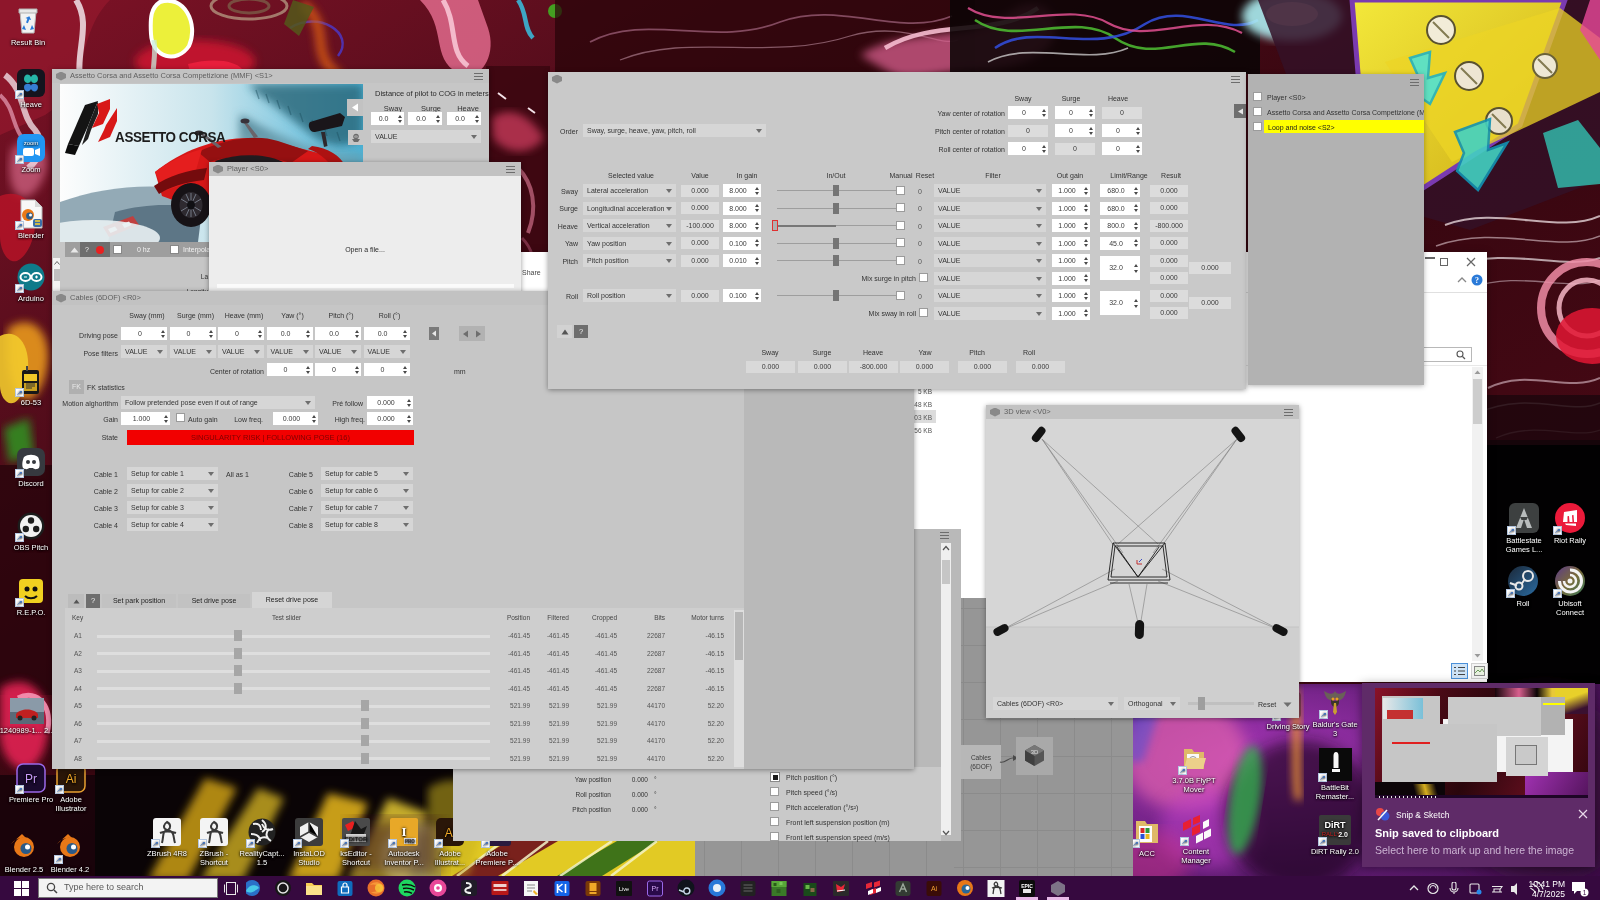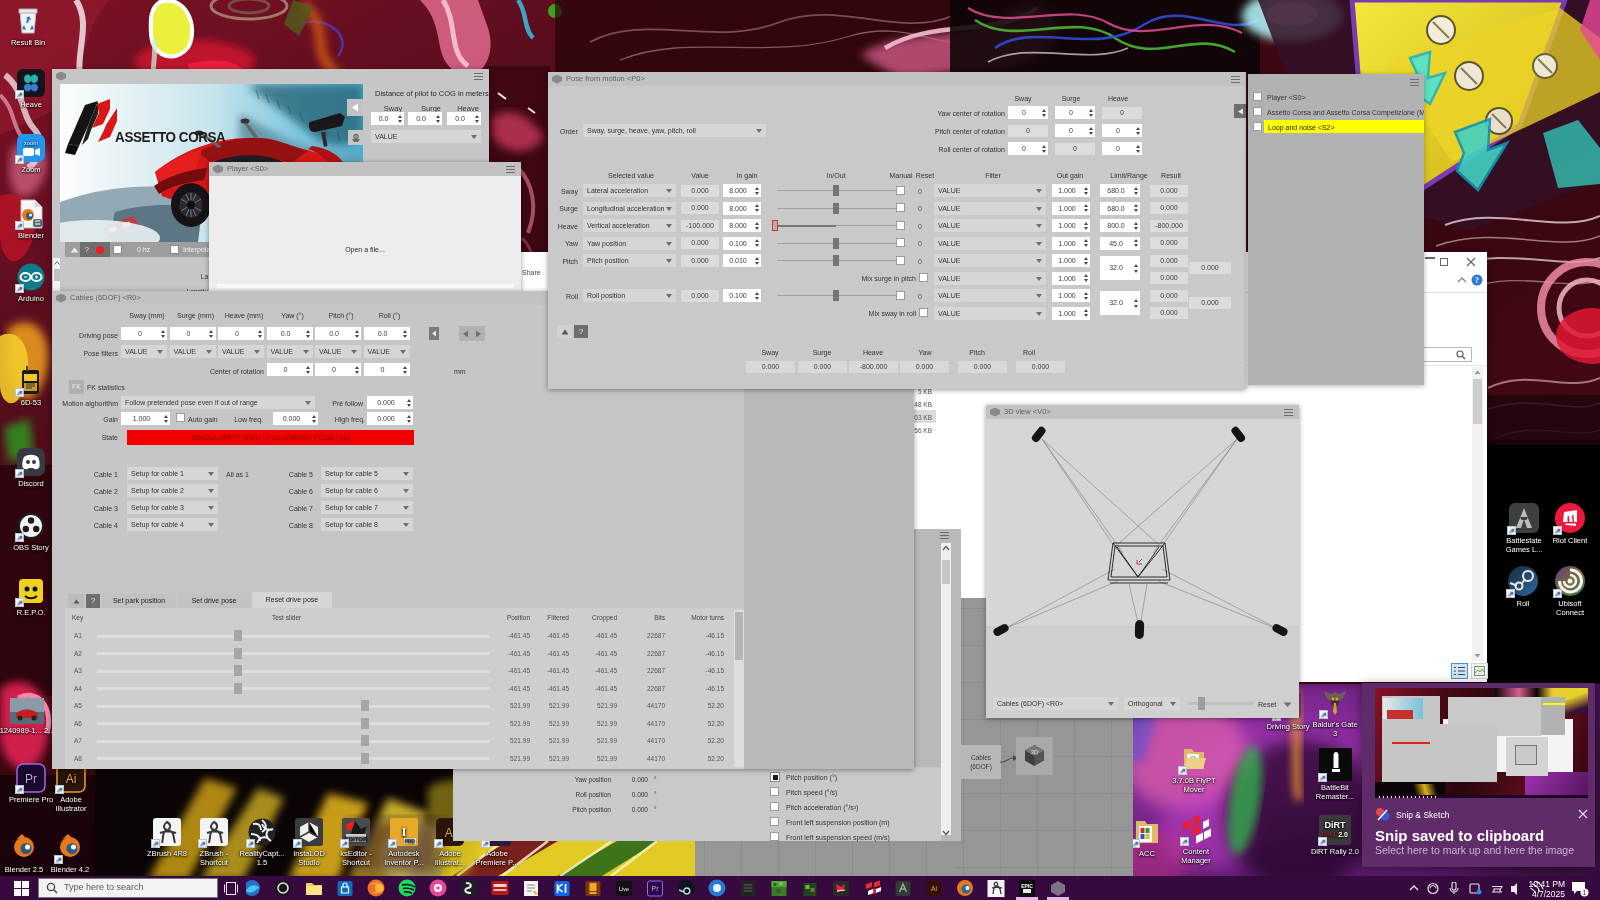--- a/index.html
+++ b/index.html
@@ -199,21 +199,21 @@
       <path d="M8,10 C12,7 18,7 22,10 C24,14 24,19 23,21 C20,23 18,22 17,21 L13,21 C12,22 10,23 7,21 C6,19 6,14 8,10 Z" fill="#fff"></path>
       <circle cx="12" cy="15" r="2" fill="#36393f"></circle>
       <circle cx="18" cy="15" r="2" fill="#36393f"></circle>
     </svg><i class="sarr" style="left:14px;top:22px"></i><span style="display:inline-block">Discord</span></div>
 <div class="dic" style="left:1px;top:511px;width:60px"><svg class="ic" width="30" height="30" viewBox="0 0 30 30">
       <circle cx="15" cy="15" r="13.5" fill="#1c1c1c"></circle>
       <circle cx="15" cy="15" r="11" fill="#f2f2f2"></circle>
       <circle cx="15" cy="9.5" r="3.2" fill="#1c1c1c"></circle>
       <circle cx="9.8" cy="18" r="3.2" fill="#1c1c1c"></circle>
       <circle cx="20.2" cy="18" r="3.2" fill="#1c1c1c"></circle>
-    </svg><i class="sarr" style="left:14px;top:22px"></i><span style="display:inline-block">OBS Story</span></div>
+    </svg><i class="sarr" style="left:14px;top:22px"></i><span style="display:inline-block">OBS Pitch</span></div>
 <div class="dic" style="left:1px;top:576px;width:60px"><svg class="ic" width="30" height="30" viewBox="0 0 30 30">
       <rect x="3" y="3" width="24" height="24" rx="4" fill="#f0d020"></rect>
       <circle cx="11" cy="13" r="2.5" fill="#111"></circle>
       <circle cx="19" cy="13" r="2.5" fill="#111"></circle>
       <path d="M9,20 C12,23 18,23 21,20" stroke="#111" stroke-width="2" fill="none"></path>
     </svg><i class="sarr" style="left:14px;top:22px"></i><span style="display:inline-block">R.E.P.O.</span></div>
 <div class="dic" style="left:-5px;top:698px;width:64px"><svg class="ic" width="34" height="26" viewBox="0 0 34 26">
       <rect width="34" height="26" fill="#8a9aa8"></rect>
       <rect y="14" width="34" height="12" fill="#5a6a78"></rect>
       <path d="M6,16 C10,10 24,10 28,16 L28,20 L6,20 Z" fill="#c02020"></path>
@@ -414,20 +414,23 @@
 <div class="cb" style="left:317px;top:20px"></div>
 <div class="lbl" style="left:333px;top:21px">Pitch speed (°/s)</div>
 <div class="cb" style="left:317px;top:35px"></div>
 <div class="lbl" style="left:333px;top:36px">Pitch acceleration (°/s²)</div>
 <div class="cb" style="left:317px;top:50px"></div>
 <div class="lbl" style="left:333px;top:51px">Front left suspension position (m)</div>
 <div class="cb" style="left:317px;top:65px"></div>
 <div class="lbl" style="left:333px;top:66px">Front left suspension speed (m/s)</div>
 </div>
 <div class="win" style="left:52px;top:69px;width:437px;height:222px;background:#c6c6c6">
+<div class="tbr">
+      <span class="tx">Assetto Corsa and Assetto Corsa Competizione (MMF) &lt;S1&gt;</span>
+    </div>
 <div class="hex"></div>
     <div class="ham" style="right:6px;top:4px"></div>
 <svg class="a" style="left:8px;top:15px" width="303" height="158" viewBox="0 0 303 158">
 <defs>
         <linearGradient id="sky" x1="0" y1="0" x2="1" y2="0">
           <stop offset="0" stop-color="#fdfdfd"></stop>
           <stop offset=".5" stop-color="#c8e4ec"></stop>
           <stop offset="1" stop-color="#4cb4d8"></stop>
         </linearGradient>
 <linearGradient id="mist" x1="0" y1="0" x2="0" y2="1">
@@ -751,23 +754,20 @@
 <div class="a" style="left:309px;top:461.5px;width:8px;height:11px;background:#a6a6a6"></div>
 <div class="lbl lr" style="left:430px;top:462.5px;width:48px;font-size:6.5px;color:#555">521.99</div>
 <div class="lbl lr" style="left:470px;top:462.5px;width:47px;font-size:6.5px;color:#555">521.99</div>
 <div class="lbl lr" style="left:518px;top:462.5px;width:47px;font-size:6.5px;color:#555">521.99</div>
 <div class="lbl lr" style="left:568px;top:462.5px;width:45px;font-size:6.5px;color:#555">44170</div>
 <div class="lbl lr" style="left:622px;top:462.5px;width:50px;font-size:6.5px;color:#555">52.20</div>
 <div class="a" style="left:682px;top:319px;width:10px;height:157px;background:#dedede"></div>
 <div class="a" style="left:683px;top:321px;width:8px;height:48px;background:#b6b6b6"></div>
 </div>
 <div class="win" style="left:548px;top:72px;width:698px;height:317px;background:#c9c9c9">
-<div class="tbr">
-      <span class="tx">Pose from motion &lt;P0&gt;</span>
-    </div>
     <div class="hex"></div>
     <div class="ham" style="right:6px;top:4px"></div>
 <div class="lbl" style="left:455px;top:22px;width:40px;text-align:center">Sway</div>
 <div class="lbl" style="left:503px;top:22px;width:40px;text-align:center">Surge</div>
 <div class="lbl" style="left:550px;top:22px;width:40px;text-align:center">Heave</div>
 <div class="lbl lr" style="left:340px;top:37px;width:117px">Yaw center of rotation</div>
 <div class="lbl lr" style="left:340px;top:55px;width:117px">Pitch center of rotation</div>
 <div class="lbl lr" style="left:340px;top:73px;width:117px">Roll center of rotation</div>
 <div class="in" style="left:460px;top:34px;width:40px">
       <b>0</b>
@@ -1085,33 +1085,33 @@
 </div>
 <svg class="a" style="left:13px;top:124px" width="15" height="15" viewBox="0 0 15 15">
       <circle cx="5" cy="5" r="4" fill="#e84848"></circle>
       <circle cx="10" cy="9" r="4.5" fill="#3a58d8"></circle>
       <path d="M3,13 L12,3" stroke="#f8f8f8" stroke-width="1.6"></path>
     </svg>
 <div class="a" style="left:34px;top:127px;font-size:8.5px;color:#fff">Snip &amp; Sketch</div>
 <svg class="a" style="left:216px;top:126px" width="10" height="10" viewBox="0 0 10 10">
       <path d="M1,1 L9,9 M9,1 L1,9" stroke="#e8d8ea" stroke-width="1.2"></path>
     </svg>
-<div class="a" style="left:13px;top:144px;font-size:15px;font-weight:bold;color:#fff">Snip saved to clipboard</div>
+<div class="a" style="left:13px;top:144px;font-size:11px;font-weight:bold;color:#fff">Snip saved to clipboard</div>
 <div class="a" style="left:13px;top:161px;font-size:10.5px;color:#cbb3d2">Select here to mark up and here the image</div>
 </div>
 
 <div class="dic" style="left:1496px;top:502px;width:56px"><svg class="ic" width="32" height="32" viewBox="0 0 32 32">
       <rect x="1" y="1" width="30" height="30" rx="6" fill="#3d4040"></rect>
       <path d="M16,6 L24,26 L19,26 L16,17 L13,26 L8,26 Z" fill="#b8bcbc"></path>
       <path d="M12,15 h8 l-1.5,3 h-5 z" fill="#3d4040"></path>
     </svg><i class="sarr" style="left:11px;top:24px"></i><span style="display:inline-block">Battlestate<br>Games L...</span></div>
 <div class="dic" style="left:1542px;top:502px;width:56px"><svg class="ic" width="32" height="32" viewBox="0 0 32 32">
       <circle cx="16" cy="16" r="15" fill="#eb1a3a"></circle>
       <path d="M9,20 L10,10 L23,8 L23,20 h-3 l-0.5,-7 -1.5,0.3 L18.5,20 h-3 l-0.5,-6 -1.5,0.3 L13.5,20 Z M11,21.5 L22,21.5 L22,24 L12,23 Z" fill="#fff"></path>
-    </svg><i class="sarr" style="left:11px;top:24px"></i><span style="display:inline-block">Riot Client</span></div>
+    </svg><i class="sarr" style="left:11px;top:24px"></i><span style="display:inline-block">Riot Rally</span></div>
 <div class="dic" style="left:1495px;top:565px;width:56px"><svg class="ic" width="32" height="32" viewBox="0 0 32 32">
       <defs>
         <linearGradient id="stg" x1="0" y1="0" x2="1" y2="1">
           <stop offset="0" stop-color="#1b2838"></stop>
           <stop offset="1" stop-color="#2a6aa0"></stop>
         </linearGradient>
       </defs>
       <circle cx="16" cy="16" r="15" fill="url(#stg)"></circle>
       <circle cx="21" cy="11" r="5" fill="none" stroke="#e8e8e8" stroke-width="2"></circle>
       <circle cx="12" cy="21" r="3.5" fill="none" stroke="#e8e8e8" stroke-width="2"></circle>

